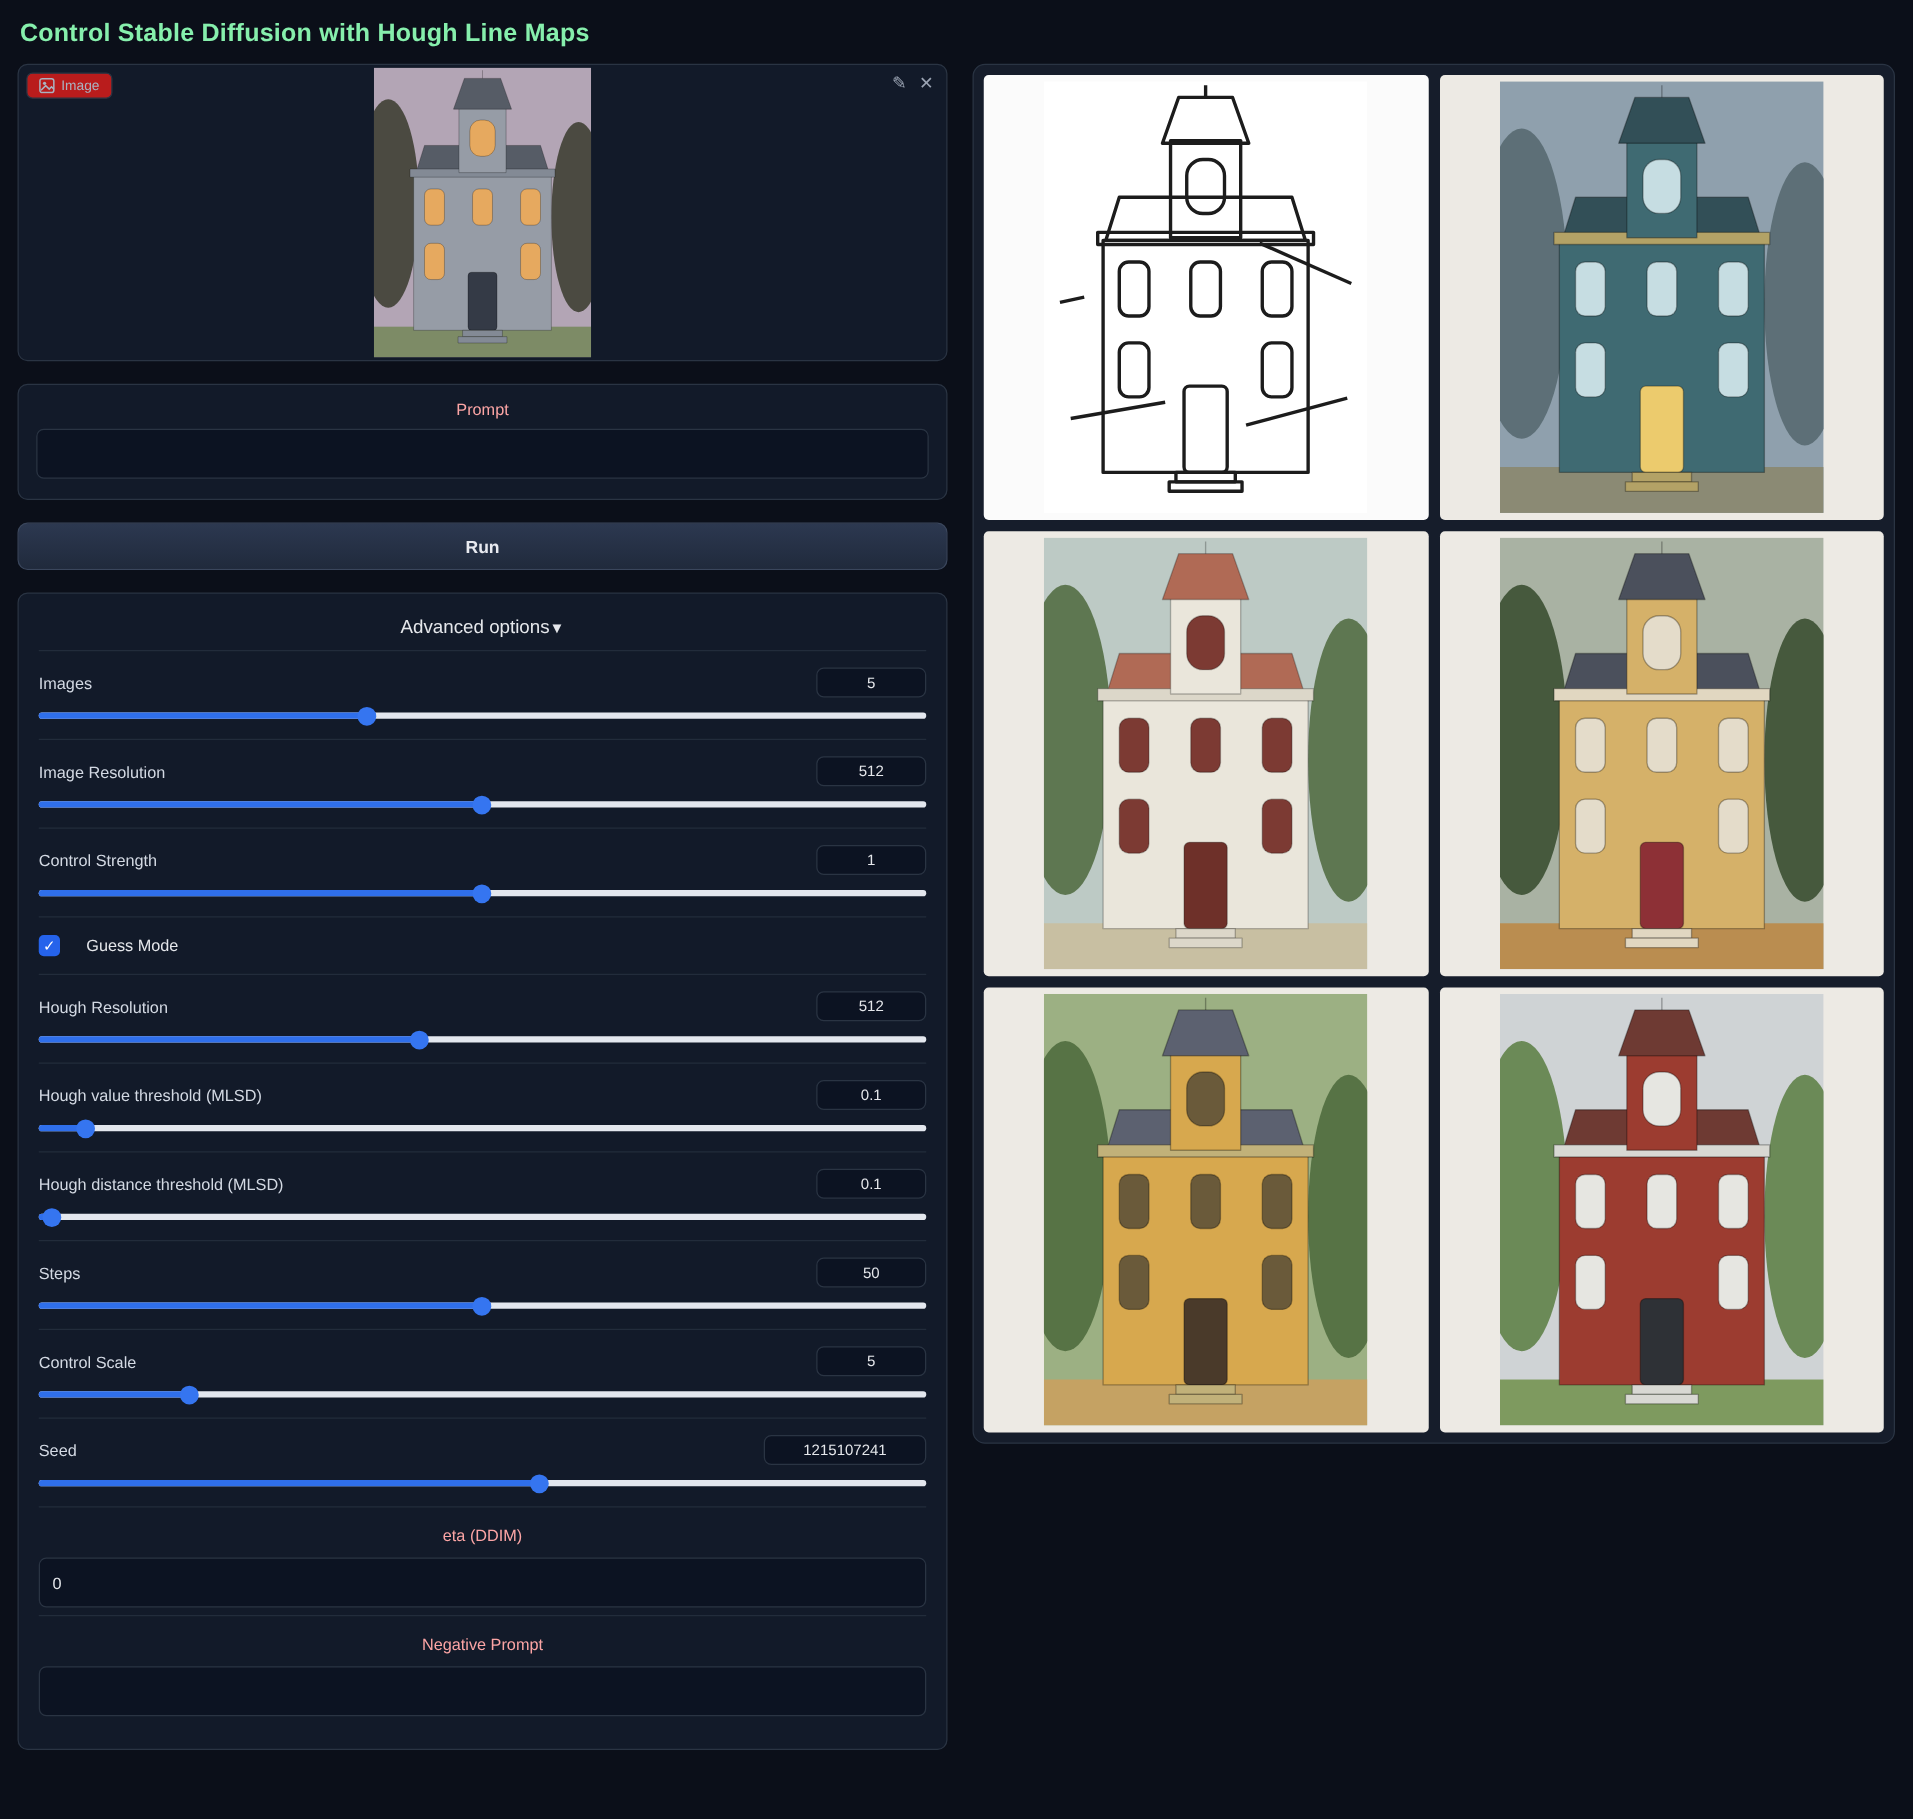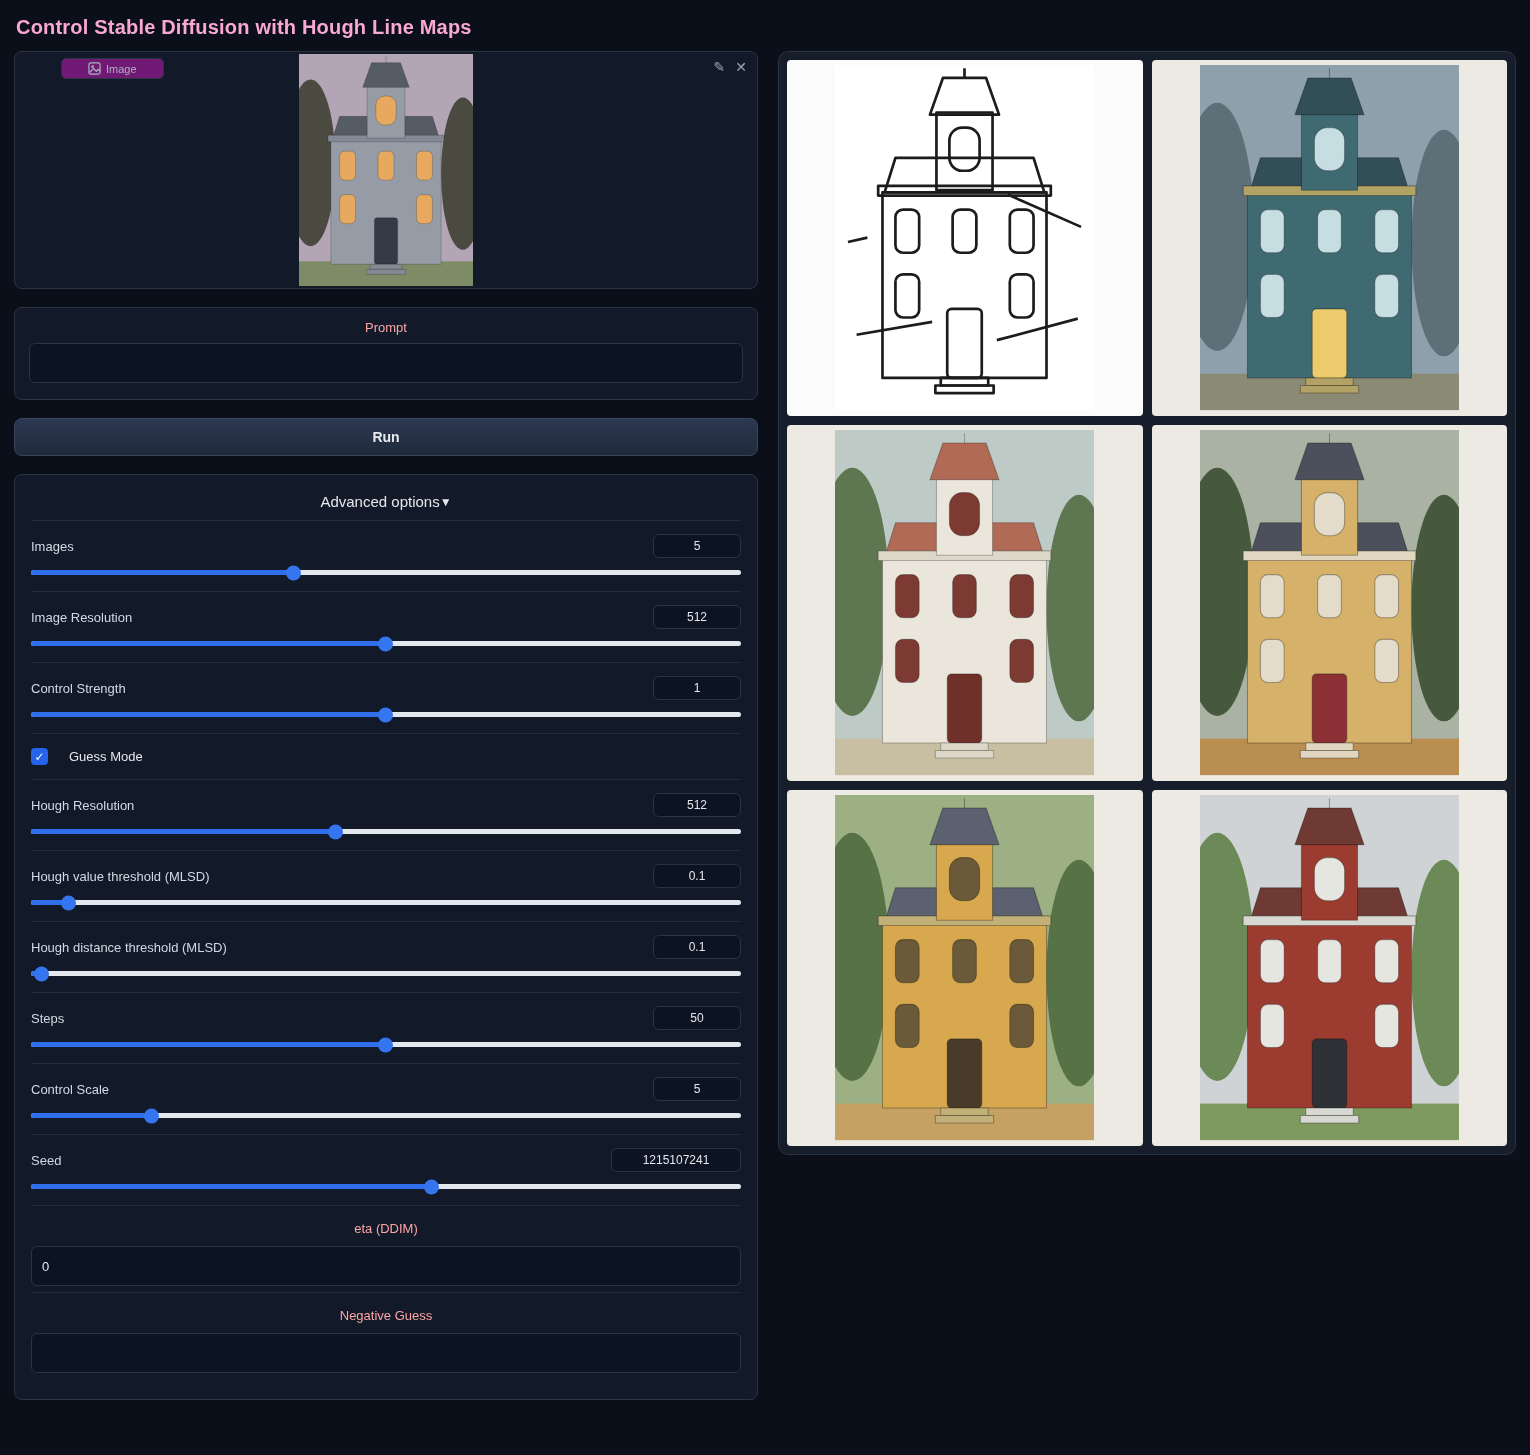--- a/index.html
+++ b/index.html
@@ -3,40 +3,40 @@
 <meta charset="utf-8">
 <style>
   * { box-sizing: border-box; margin: 0; padding: 0; }
   html,body { width:1530px; height:1455px; overflow:hidden; }
   body {
     background:#0b0f19;
     font-family:"Liberation Sans","DejaVu Sans",sans-serif;
     color:#e5e7eb;
   }
   h1.page-title {
-    font-size:20px; font-weight:bold; color:#f9a8d4;
+    font-size:20px; font-weight:bold; color:#86efac;
     padding:16px 0 12px 16px; letter-spacing:.2px;
   }
   .layout { display:flex; gap:20px; padding:0 14px; align-items:flex-start; }
   .left-col { width:744px; flex:0 0 744px; display:flex; flex-direction:column; gap:18px; }
   .right-col { flex:1; }
 
   .block {
     background:#121a29;
     border:1px solid #2a3443;
     border-radius:8px;
   }
 
   
   .image-block { position:relative; height:238px; display:flex; align-items:center; justify-content:center; }
   .image-tab {
     position:absolute; top:6px; left:6px;
     display:flex; align-items:center; gap:5px;
-    background:#701a75; border:1px solid #2a3443; border-radius:5px;
-    padding:3px 26px; font-size:11px; color:#aab2c0;margin-left:40px;
+    background:#b91c1c; border:1px solid #2a3443; border-radius:5px;
+    padding:3px 9px; font-size:11px; color:#aab2c0;
   }
   .image-actions { position:absolute; top:8px; right:10px; display:flex; gap:10px; }
   .icon-btn {
     color:#9aa3b2; font-size:14px; line-height:1; cursor:pointer;
     background:transparent; border:none; font-family:"DejaVu Sans",sans-serif;
   }
   .input-preview { height:232px; }
 
   
   .labeled-block { padding:12px 14px 16px; }
@@ -284,21 +284,21 @@
         </div>
       </div>
 
       <div class="group input-group">
         <label class="field-label">eta (DDIM)</label>
         <input class="text-input" type="text" value="0" style="">
       </div>
 
 
       <div class="group input-group">
-        <label class="field-label">Negative Guess</label>
+        <label class="field-label">Negative Prompt</label>
         <input class="text-input" type="text" value="" style="">
       </div>
 
     </div>
   </div>
 
   <div class="right-col">
     <div class="gallery">
 
       <div class="tile">

